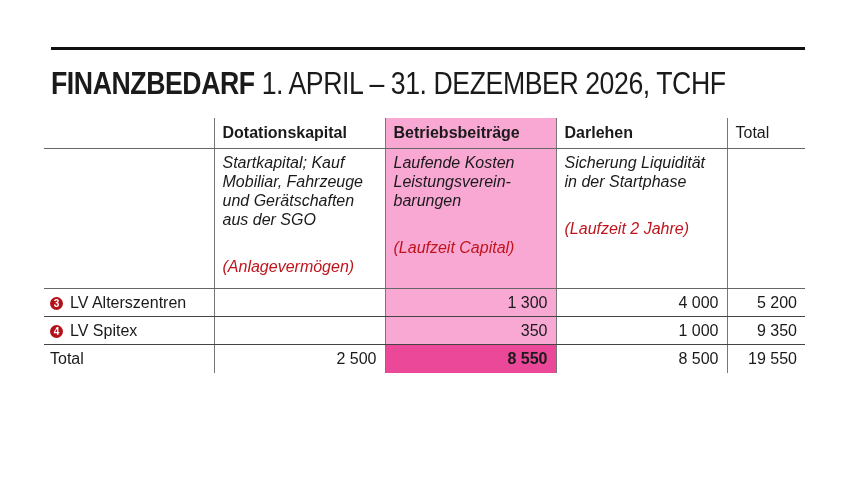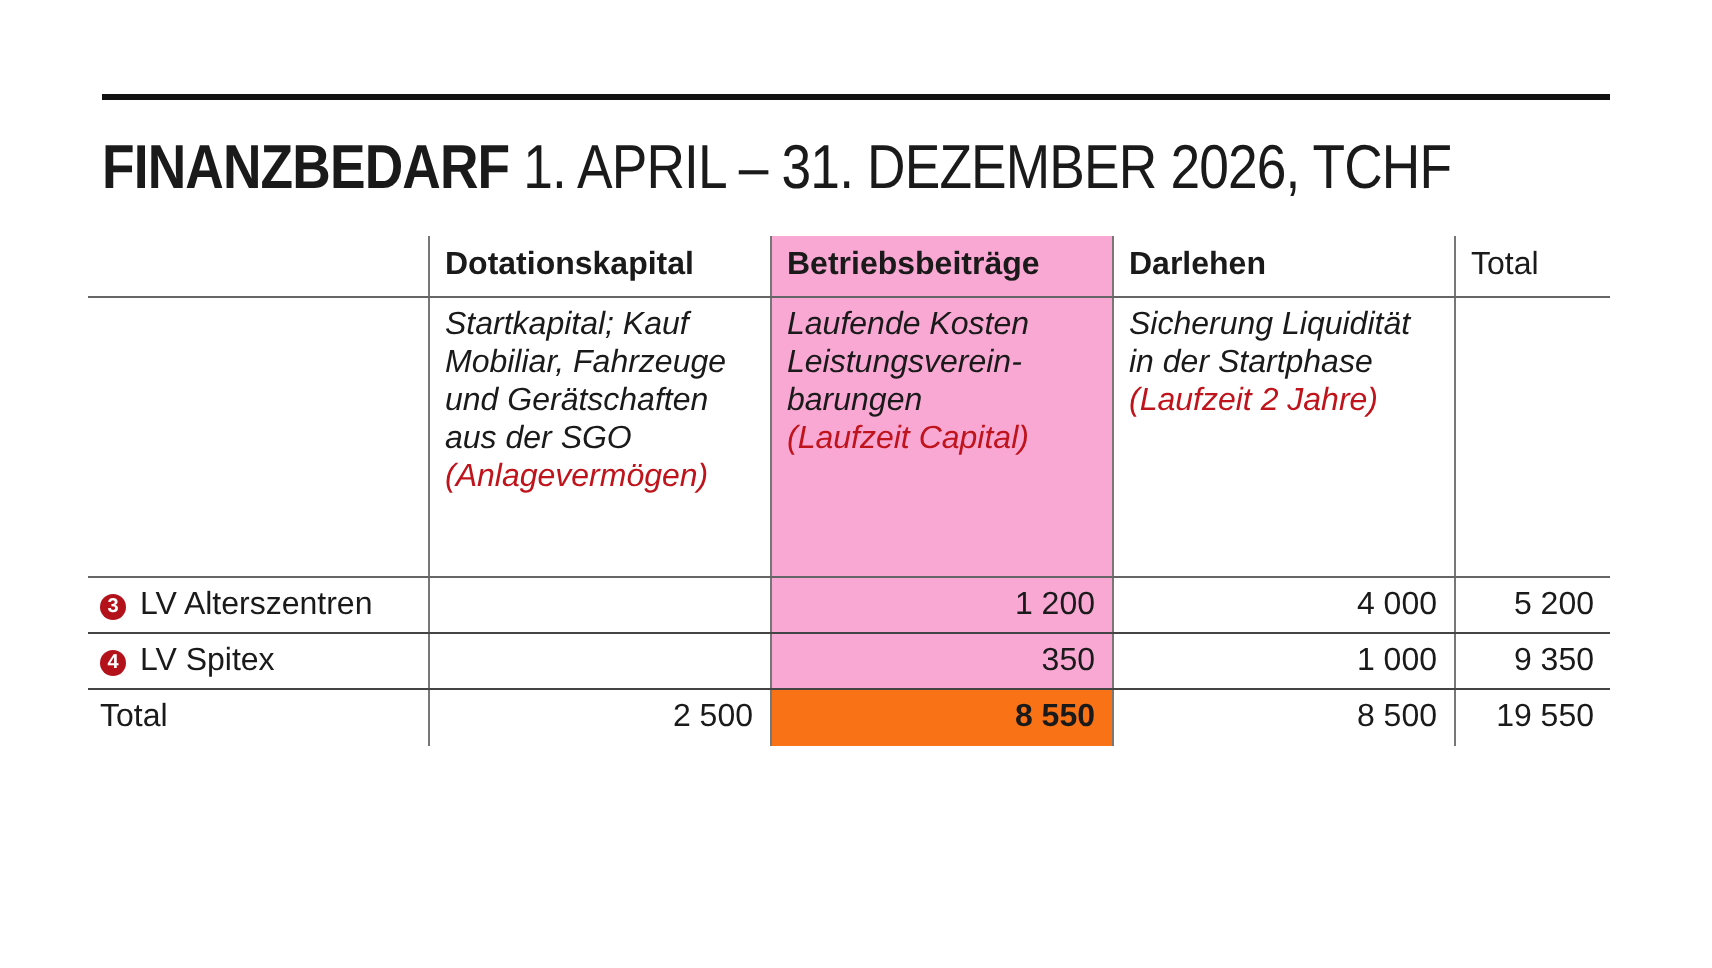--- a/index.html
+++ b/index.html
@@ -13,27 +13,27 @@
   .title span.rest { font-weight: normal; }
 
   table { position: absolute; left: 44px; top: 118px; border-collapse: collapse; table-layout: fixed; }
   col.c0 { width: 170px; } col.c1 { width: 171px; } col.c2 { width: 171px; }
   col.c3 { width: 171px; } col.c4 { width: 78px; }
   td, th { padding: 0 8px; font-size: 16px; vertical-align: top; }
   th { font-weight: bold; text-align: left; height: 30px; line-height: 30px; border-bottom: 1.5px solid #666; }
   th.c-total { font-weight: normal; }
   .bl { border-left: 1.5px solid #777; }
   .desc td { height: 135px; line-height: 19px; font-style: italic; padding-top: 4px; border-bottom: 1.5px solid #666; }
-  .red { color: #c0141c; display: block; }
+  .red { color: #c0141c; display: block; margin-top: 28px; }
   tr.data td { height: 27px; line-height: 27px; border-bottom: 1.5px solid #444; }
   tr.data td.num { text-align: right; }
   tr.data td.lbl { padding-left: 6px; }
   tr.total td { height: 28px; line-height: 28px; border-bottom: none; }
   .gray { background: #f9a8d4; }
-  .dgray { background: #f97316; font-weight: bold; }
+  .dgray { background: #ec4899; font-weight: bold; }
   .badge { display: inline-block; width: 13px; height: 13px; border-radius: 50%; background: #b3121b;
            color: #fff; font-size: 10px; line-height: 13px; text-align: center; font-weight: bold;
            margin-right: 7px; vertical-align: 1px; }
   tr.data td.lbl.nob { padding-left: 6px; }
 </style>
 </head>
 <body>
 
 <div class="rule"></div>
 <div class="title">
@@ -69,21 +69,21 @@
     <td class="bl">
       <span>Sicherung Liquidität in der Startphase</span>
       <span class="red">(Laufzeit 2 Jahre)</span>
     </td>
     <td class="bl"></td>
   </tr>
 
   <tr class="data">
     <td class="lbl"><span class="badge">3</span><span>LV Alterszentren</span></td>
     <td class="bl num"></td>
-    <td class="bl num gray">1 200</td>
+    <td class="bl num gray">1 300</td>
     <td class="bl num">4 000</td>
     <td class="bl num">5 200</td>
   </tr>
   <tr class="data">
     <td class="lbl"><span class="badge">4</span><span>LV Spitex</span></td>
     <td class="bl num"></td>
     <td class="bl num gray">350</td>
     <td class="bl num">1 000</td>
     <td class="bl num">9 350</td>
   </tr>

